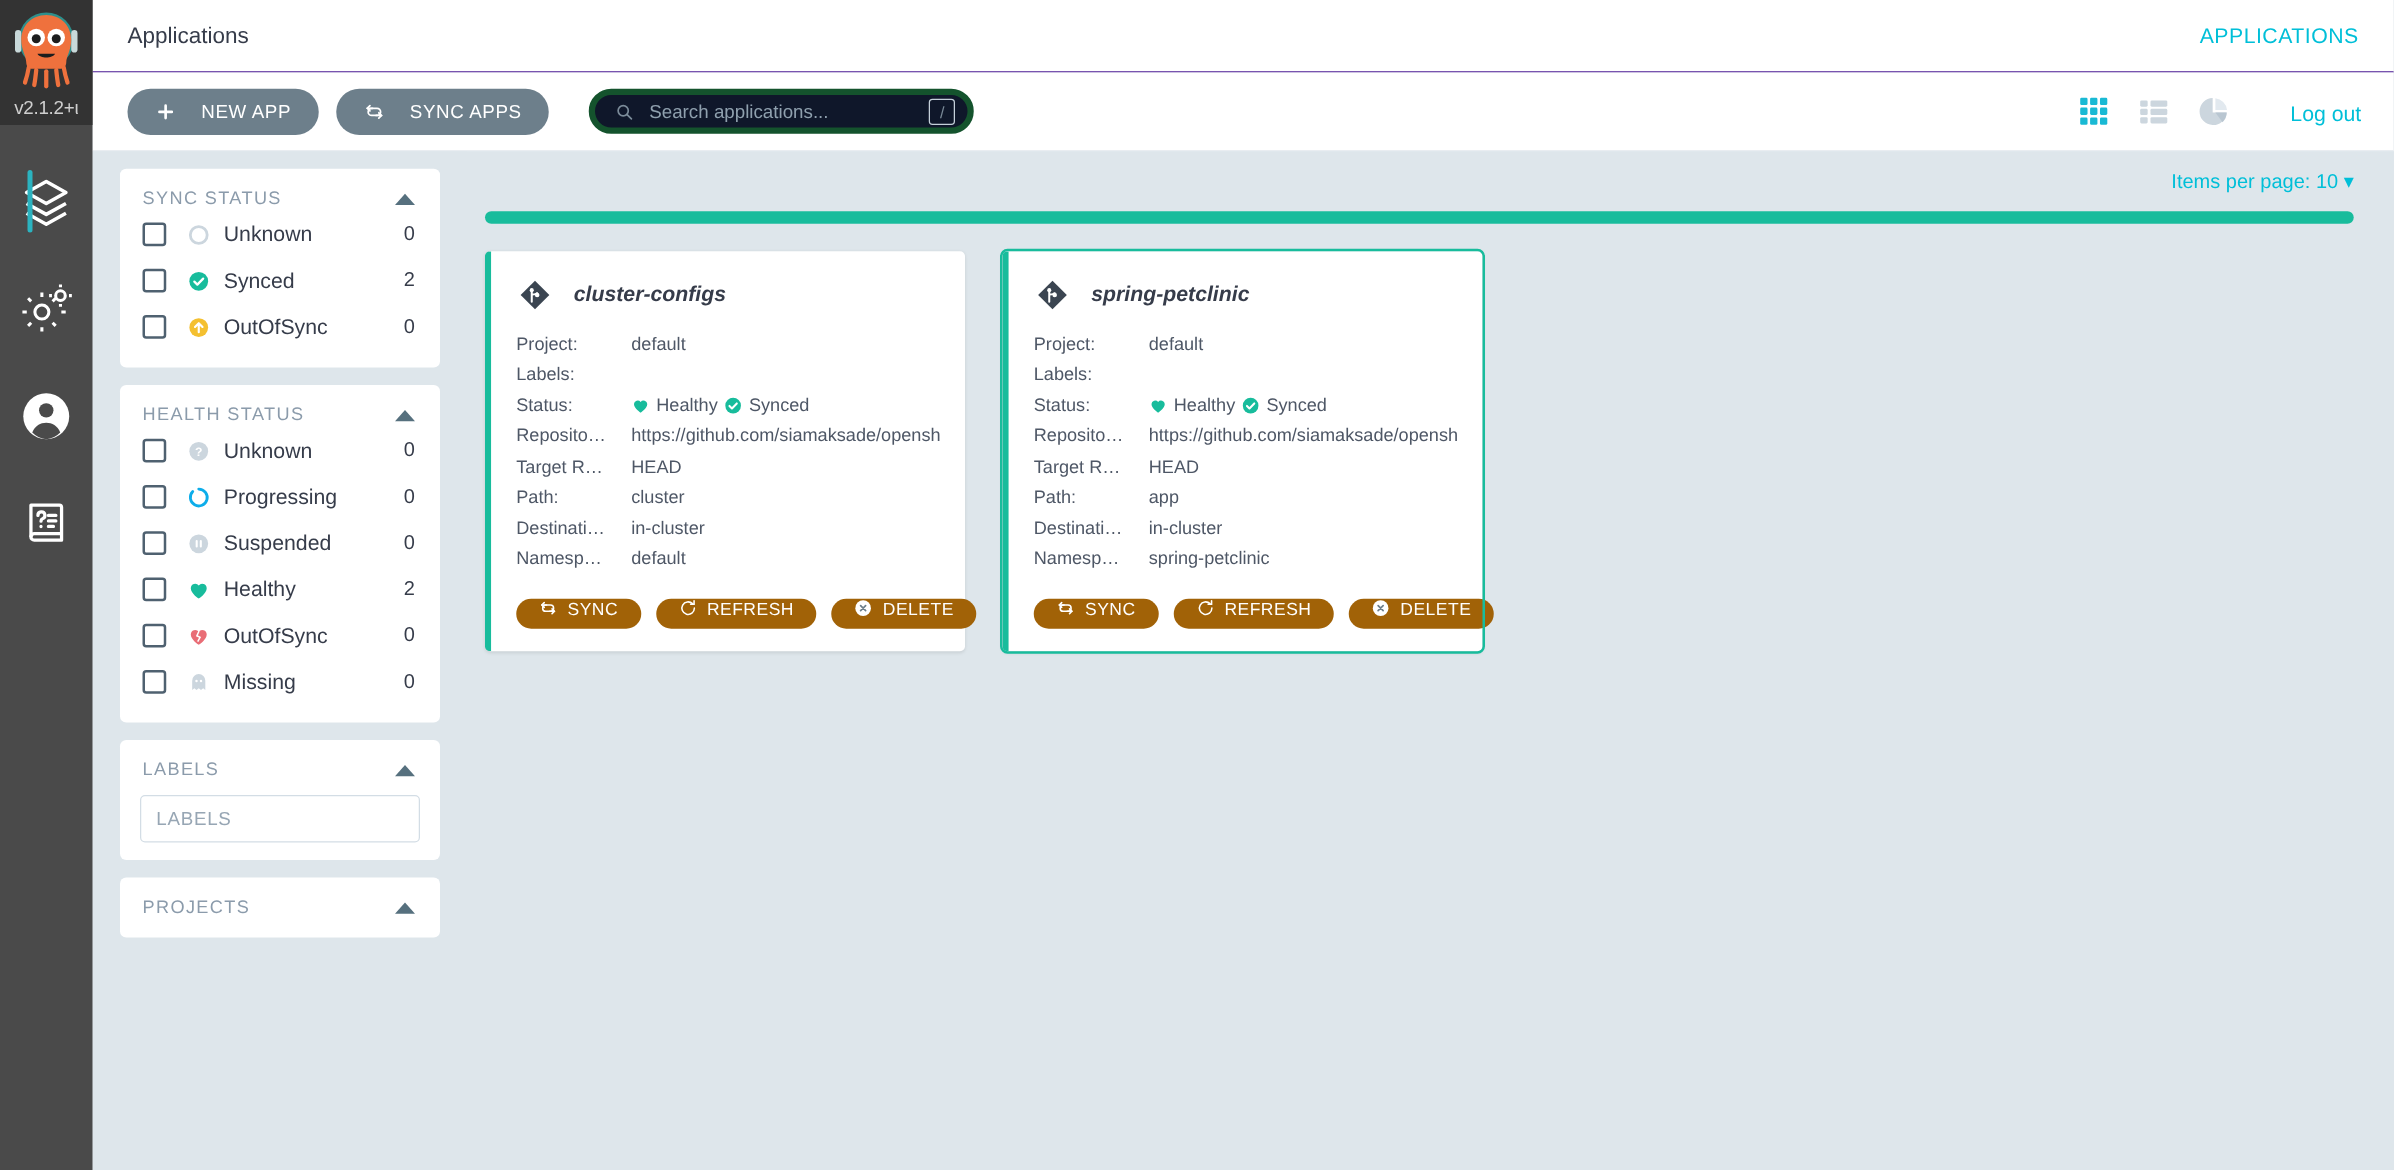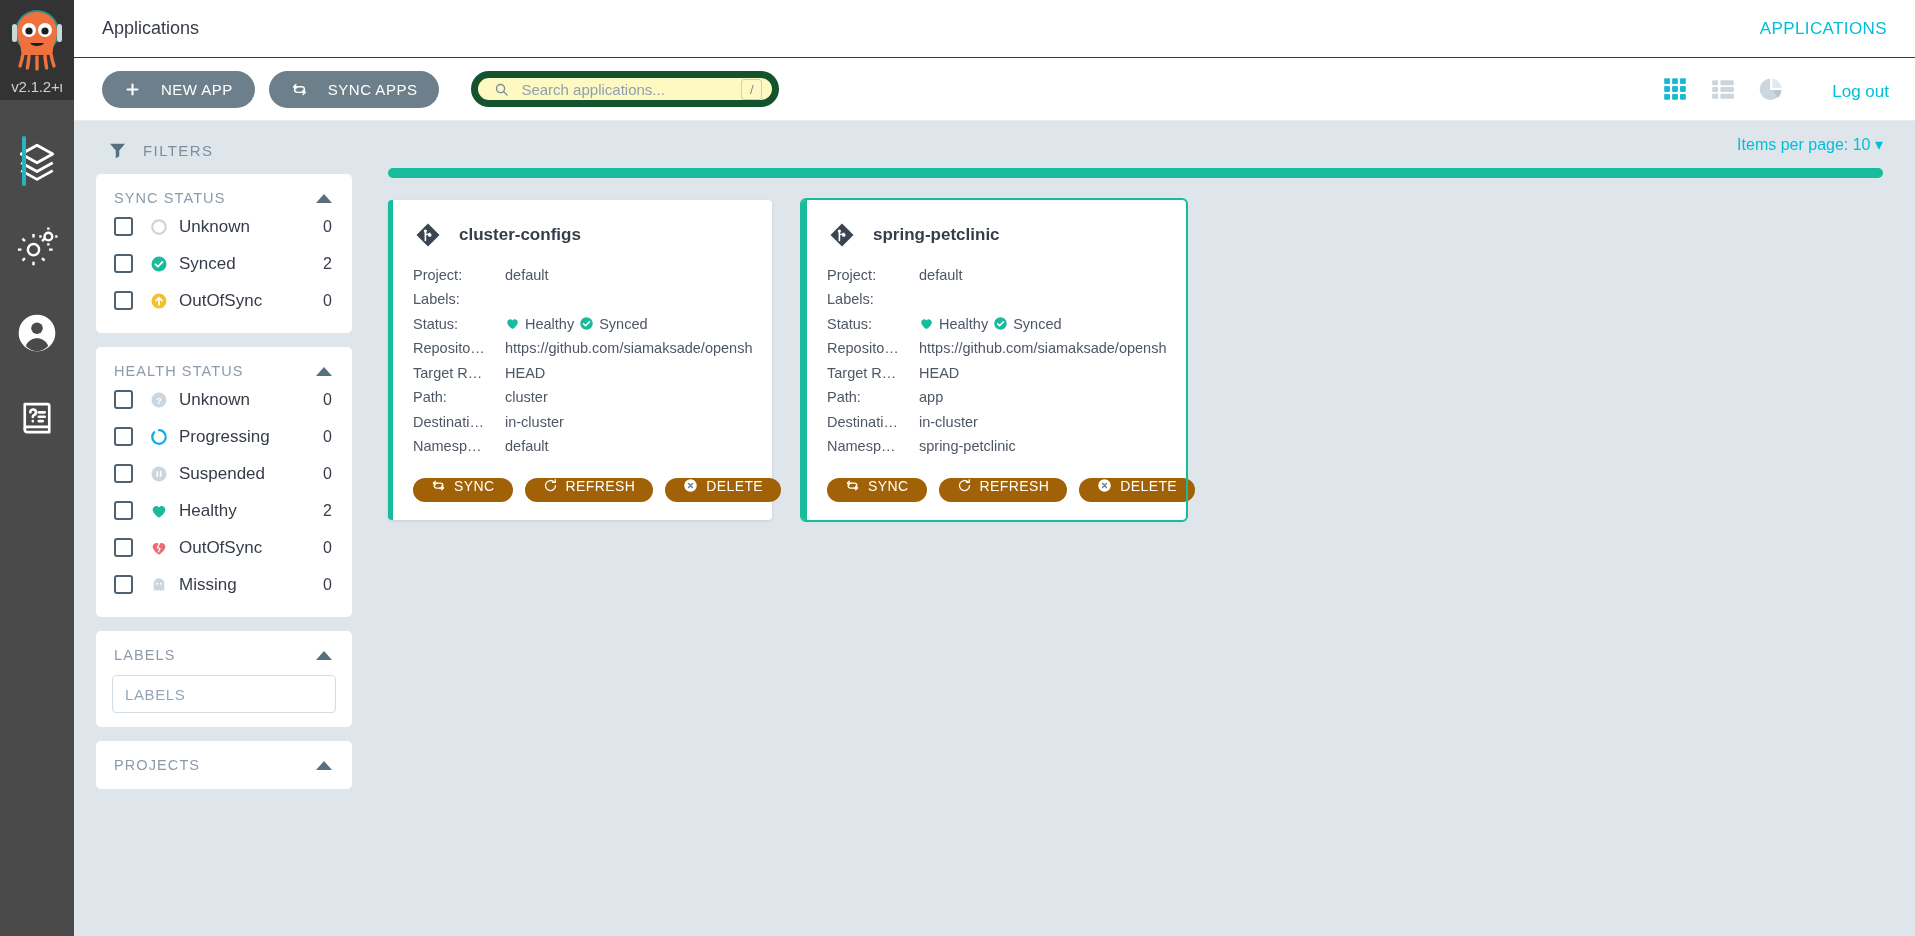--- a/index.html
+++ b/index.html
@@ -62,21 +62,21 @@
     height: 37px; border-radius: 19px; background: #6d7f8b; color: #fff;
     border: none; display: inline-flex; align-items: center; gap: 20px;
     padding: 0 22px; font-size: 15px; letter-spacing: .5px; cursor: pointer;
     font-family: "Liberation Sans", sans-serif;
   }
   .btn-pill + .btn-pill { margin-left: 14px; }
   .btn-pill svg { width: 17px; height: 17px; }
 
   .searchwrap {
     margin-left: 32px; width: 308px; height: 36px;
-    background: #fef9c3; border: 7px solid #14532d; border-radius: 18px;
+    background: #0f172a; border: 5px solid #14532d; border-radius: 18px;
     display: flex; align-items: center; padding: 0 10px 0 16px;
   }
   .searchwrap svg { width: 15px; height: 15px; flex: 0 0 15px; }
   .search-input {
     flex: 1; border: none; background: transparent; outline: none;
     font-size: 15px; color: #6d7f8b; padding-left: 12px;
     font-family: "Liberation Sans", sans-serif;
   }
   .search-input::placeholder { color: #8fa0ae; }
   .slash-key {
@@ -153,21 +153,21 @@
   .card {
     width: 384px; background: #fff; border-radius: 4px;
     border-left: 5px solid #18bc9c;
     box-shadow: 0 1px 3px rgba(0,0,0,.10);
     padding: 18px 20px 18px 20px;
     position: relative;
   }
   .card.selected { outline: 2px solid #18bc9c; }
   .card-head { display: flex; align-items: center; gap: 18px; padding: 4px 0 10px 2px; }
   .card-head svg { width: 26px; height: 26px; flex: 0 0 26px; }
-  .card-title { font-size: 17px; font-weight: bold; color: #363c4a; }
+  .card-title { font-size: 17px; font-weight: bold; color: #363c4a; font-style: italic; }
   .kv { display: flex; align-items: flex-end; height: 24.5px; font-size: 14.5px; }
   .kv-key { width: 92px; flex: 0 0 92px; color: #4e5766; }
   .kv-val { color: #4e5766; display: flex; align-items: center; gap: 5px;
             white-space: nowrap; overflow: hidden; text-overflow: ellipsis; max-width: 258px; }
   .kv-val svg { width: 15px; height: 15px; flex: 0 0 15px; }
   .card-actions { display: flex; gap: 12px; padding-top: 24px; }
   .card-btn {
     height: 24px; border-radius: 17px; background: #a16207; color: #fff;
     border: none; display: inline-flex; align-items: flex-start; gap: 8px;
     padding: 0 18px; font-size: 14px; letter-spacing: .4px; cursor: pointer;
@@ -304,26 +304,20 @@
           <path d="M13.2 13h8.4a9.9 9.9 0 0 1-3.1 7.1z" fill="#b9c6d1"></path>
         </svg>
       </div>
       <div class="logout-link">Log out</div>
     </div>
   </div>
 
   <div class="body-row">
 
     <div class="filters">
-      <div class="filters-head">
-        <svg viewBox="0 0 24 24" fill="#56707e">
-          <path d="M2.5 3.5h19l-7.3 8.6v7.2l-4.4 2.4v-9.6z"></path>
-        </svg>
-        <span>FILTERS</span>
-      </div>
 
       <div class="fcard">
         <div class="fcard-head">
           <div class="fcard-title">SYNC STATUS</div>
           <div class="caret"></div>
         </div>
 
         <div class="frow">
           <div class="fcheck"></div>
           <div class="ficon">

